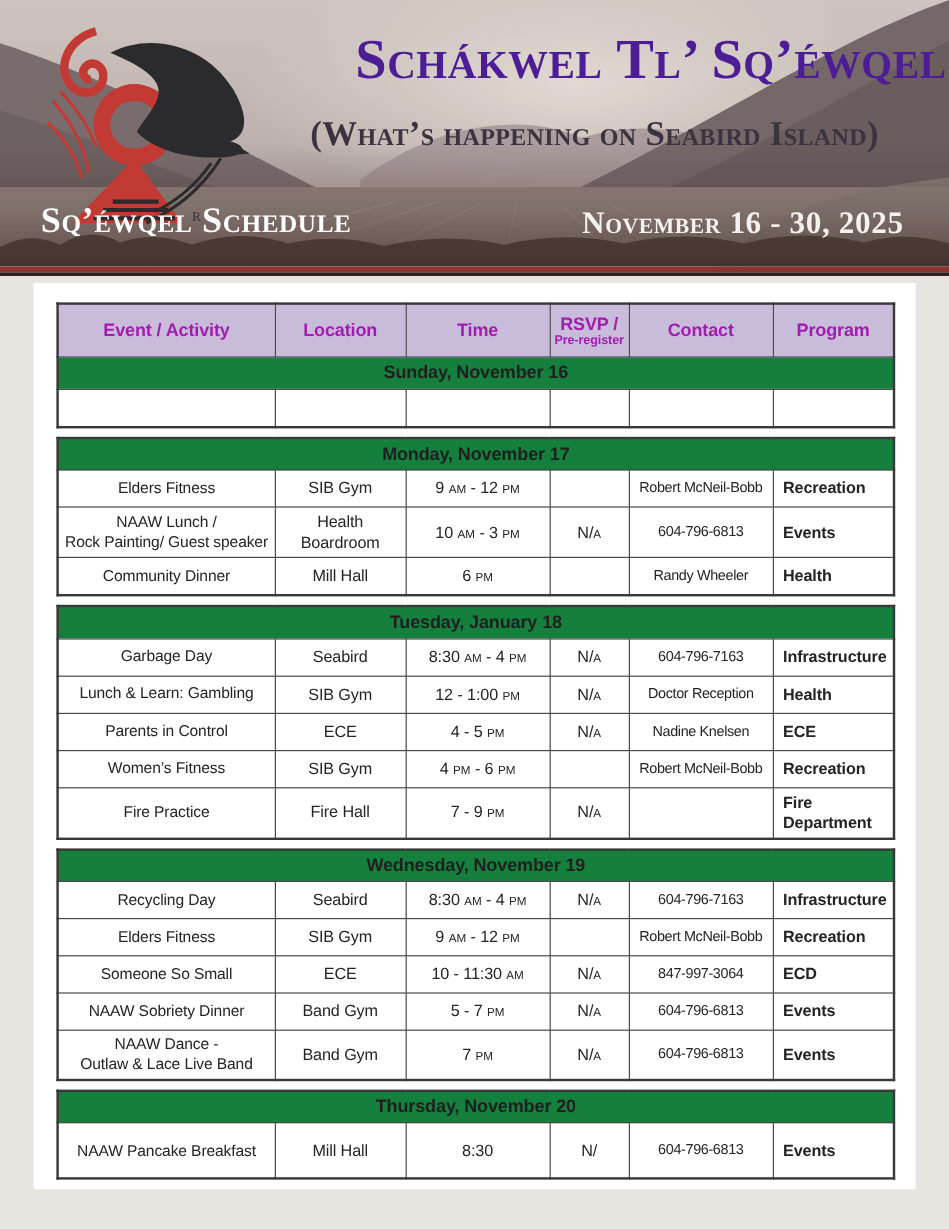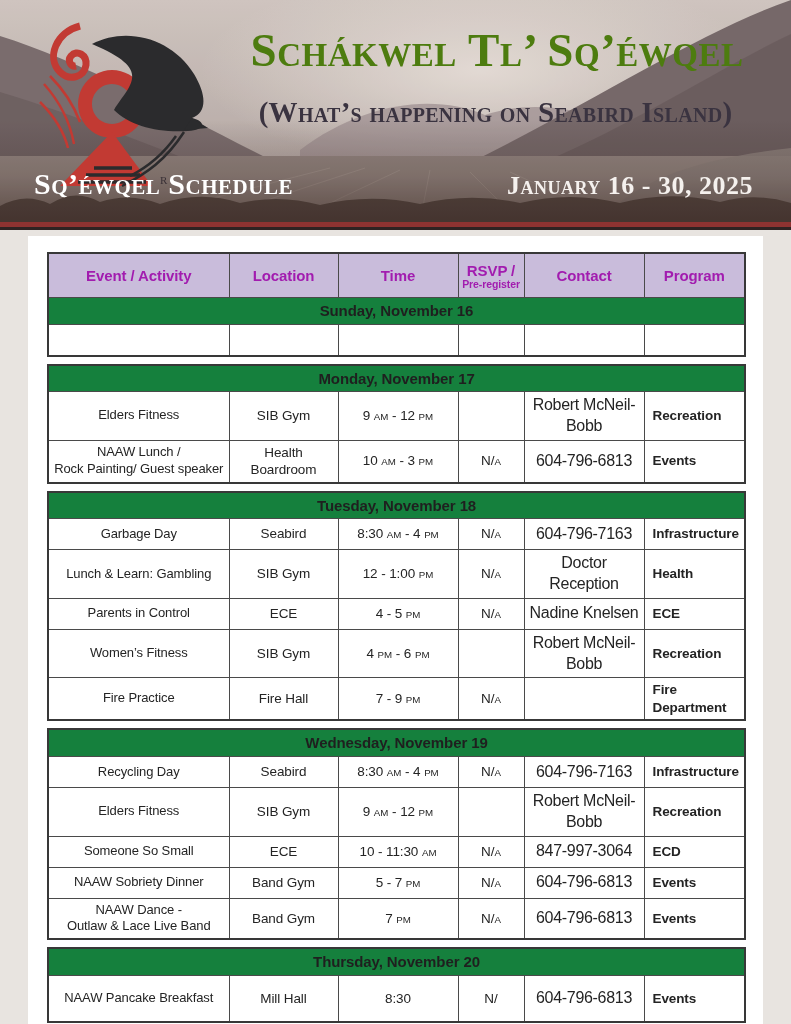--- a/index.html
+++ b/index.html
@@ -8,23 +8,23 @@
     background:#e8e4e0;
     font-family:"Liberation Sans",sans-serif;
     position:relative;overflow:hidden;
     -webkit-font-smoothing:antialiased;
   }
   
   .header{position:relative;width:791px;height:222px;overflow:hidden;}
   .header .scene{position:absolute;left:0;top:0;width:791px;height:222px;display:block;}
   .logo{position:absolute;left:34px;top:18px;width:178px;height:198px;}
   .title{
-    position:absolute;left:205px;right:2px;top:26px;text-align:center;
+    position:absolute;left:205px;right:2px;top:26px;text-align:right;
     font-family:"Liberation Serif",serif;font-variant:small-caps;font-weight:bold;
-    font-size:47px;line-height:1.05;color:#4d7c0f;letter-spacing:.5px;white-space:nowrap;
+    font-size:47px;line-height:1.05;color:#4c1d95;letter-spacing:.5px;white-space:nowrap;
   }
   .subtitle{
     position:absolute;left:200px;right:0;top:96px;text-align:center;
     font-family:"Liberation Serif",serif;font-variant:small-caps;font-weight:bold;
     font-size:29px;color:#3a3340;letter-spacing:.3px;white-space:nowrap;
   }
   .schedule-label{
     position:absolute;left:34px;top:167px;
     font-family:"Liberation Serif",serif;font-variant:small-caps;font-weight:bold;
     font-size:30px;color:#ffffff;letter-spacing:.5px;
@@ -57,21 +57,21 @@
     text-align:center;padding:2px 3px;
   }
   .sched thead th .sub{font-size:10.5px;font-weight:bold;margin-top:-1px;text-align:center;}
   .day-row td{
     background:#15803d;font-weight:bold;text-align:left;
     font-size:15px;color:#1f1f1f;height:19px;padding:2px 7px;
   }
   .sched tbody td{height:24px;text-align:center;padding:3px 4px;line-height:1.3;}
   .sched tbody tr.day-row td{height:19px;}
   .sched td.col-program{text-align:left;padding-left:8px;font-weight:bold;}
-  .sched td.col-contact{font-size:16px;letter-spacing:-0.3px;text-align:center;}
+  .sched td.col-contact{font-size:12px;letter-spacing:-0.3px;text-align:center;}
   .sched td.col-event{font-size:13px;}
   .sc{font-size:0.72em;letter-spacing:0;}
   
   #schedule-blocks table:last-of-type tbody tr:not(.day-row) td{height:39px;}
 </style>
 </head>
 <body>
 
 <div class="header">
 
@@ -123,21 +123,21 @@
       <path d="M58,26 C92,8 138,20 160,56 C172,76 174,94 158,100 C172,103 172,112 154,113 C124,115 96,108 80,92 C96,66 120,52 58,26 Z" fill="#2b2b2d"></path>
       <path d="M158,100 L174,110 L150,112 Z" fill="#2b2b2d"></path>
       <path d="M150,114 C132,142 112,156 88,168 M142,118 C128,138 112,150 96,158" stroke="#2b2b2d" stroke-width="2.5"></path>
       <text x="126" y="166" font-size="11" font-family="Liberation Serif, serif" fill="#3a3136">R</text>
     </g>
   </svg>
 
   <div class="title">Schákwel Tl’ Sq’éwqel</div>
   <div class="subtitle">(What’s happening on Seabird Island)</div>
   <div class="schedule-label">Sq’éwqel Schedule</div>
-  <div class="date-range">January 16 - 30, 2025</div>
+  <div class="date-range">November 16 - 30, 2025</div>
 </div>
 <div class="rule-maroon"></div>
 <div class="rule-dark"></div>
 
 <div class="panel">
 
   <table class="sched">
     <colgroup>
         <col class="c0">
         <col class="c1">
@@ -197,35 +197,43 @@
             <td class="col-program">Recreation</td>
           </tr>
           <tr>
             <td class="col-event">NAAW Lunch /<br>Rock Painting/ Guest speaker</td>
             <td class="col-location">Health<br>Boardroom</td>
             <td class="col-time">10 <span class="sc">AM</span> - 3 <span class="sc">PM</span></td>
             <td class="col-rsvp">N/<span class="sc">A</span></td>
             <td class="col-contact">604-796-6813</td>
             <td class="col-program">Events</td>
           </tr>
+          <tr>
+            <td class="col-event">Community Dinner</td>
+            <td class="col-location">Mill Hall</td>
+            <td class="col-time">6 <span class="sc">PM</span></td>
+            <td class="col-rsvp"></td>
+            <td class="col-contact">Randy Wheeler</td>
+            <td class="col-program">Health</td>
+          </tr>
         </tbody>
   </table>
 
   <table class="sched">
     <colgroup>
           <col class="c0">
           <col class="c1">
           <col class="c2">
           <col class="c3">
           <col class="c4">
           <col class="c5">
         </colgroup>
     <tbody>
           <tr class="day-row">
-            <td colspan="6">Tuesday, November 18</td>
+            <td colspan="6">Tuesday, January 18</td>
           </tr>
           <tr>
             <td class="col-event">Garbage Day</td>
             <td class="col-location">Seabird</td>
             <td class="col-time">8:30 <span class="sc">AM</span> - 4 <span class="sc">PM</span></td>
             <td class="col-rsvp">N/<span class="sc">A</span></td>
             <td class="col-contact">604-796-7163</td>
             <td class="col-program">Infrastructure</td>
           </tr>
           <tr>

